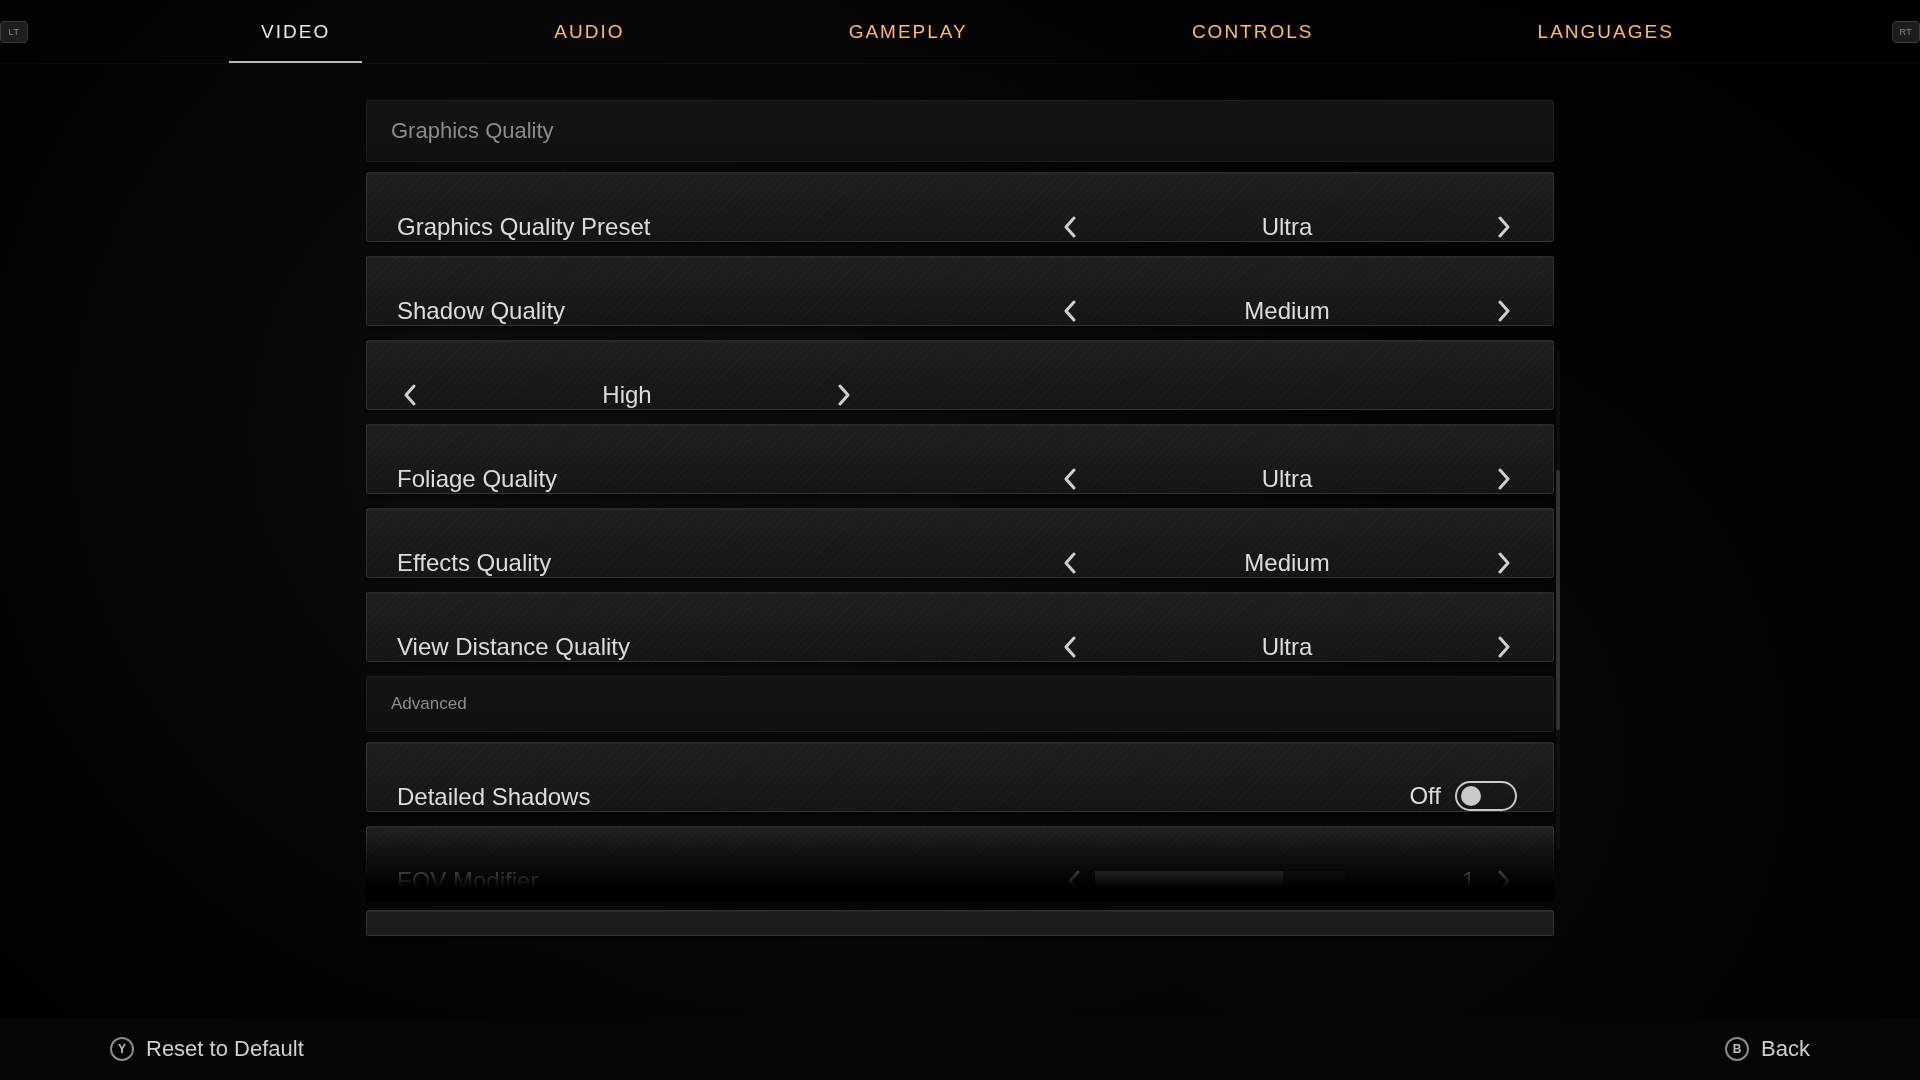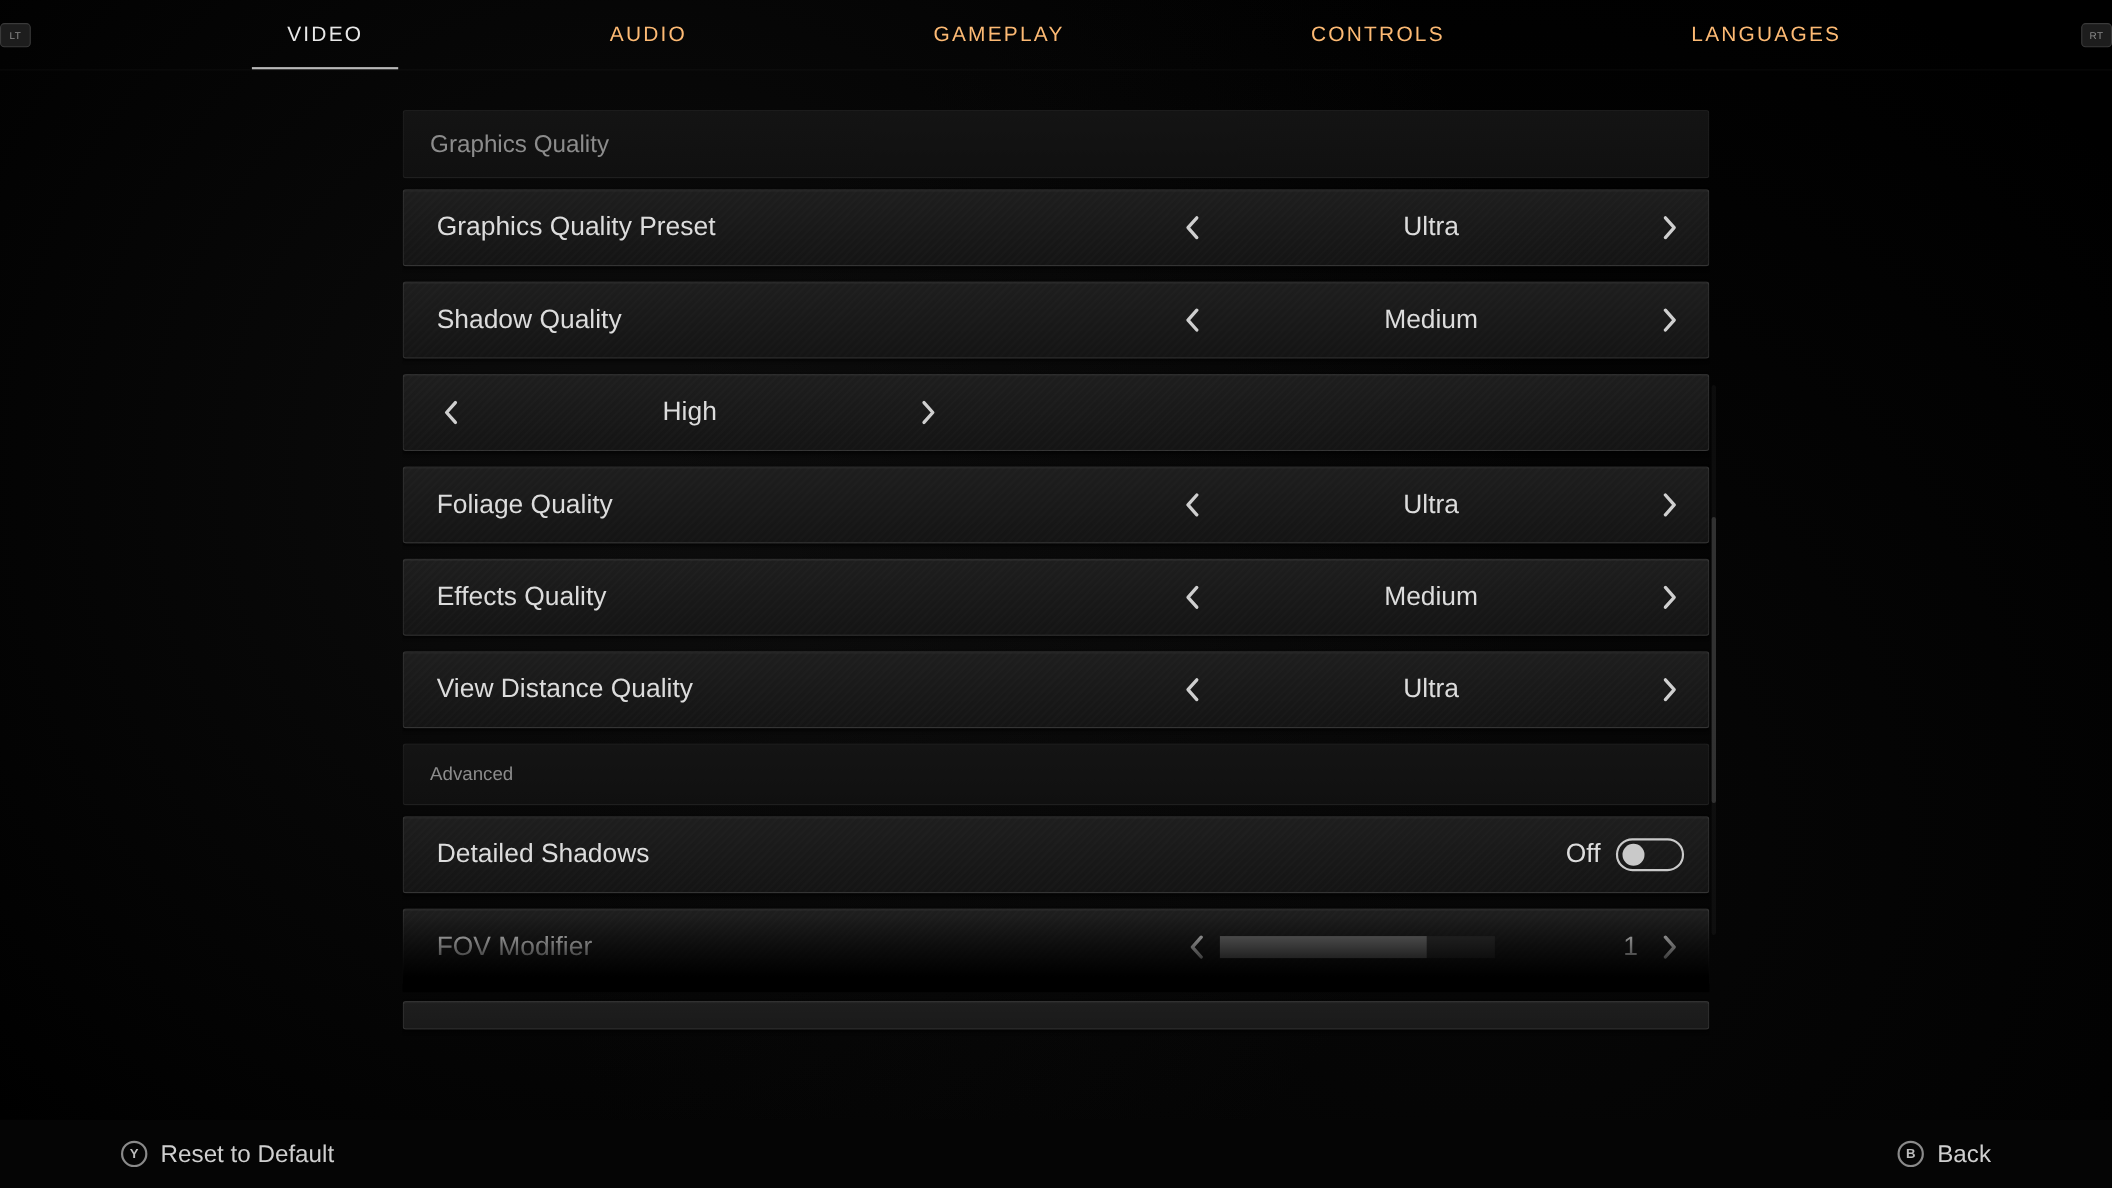--- a/index.html
+++ b/index.html
@@ -92,22 +92,22 @@
     margin-bottom: 14px;
     border-radius: 3px;
     background:
       repeating-linear-gradient(135deg,
         rgba(255,255,255,0.012) 0 2px,
         rgba(0,0,0,0) 2px 5px),
       linear-gradient(#1e1e1e,#141414);
     border: 1px solid rgba(255,255,255,0.10);
     box-shadow: 0 2px 3px rgba(0,0,0,0.6), inset 0 1px 0 rgba(255,255,255,0.04);
     display: flex;
-    align-items: center;
-    padding: 0 22px 0 30px;
+    align-items: flex-end;
+    padding: 0 36px 0 30px;
     color: #dcdcdc;
   }
   .row .label { font-size: 24px; flex: 1; }
 
   .selector {
     display: flex;
     align-items: center;
     width: 460px;
     justify-content: space-between;
   }

